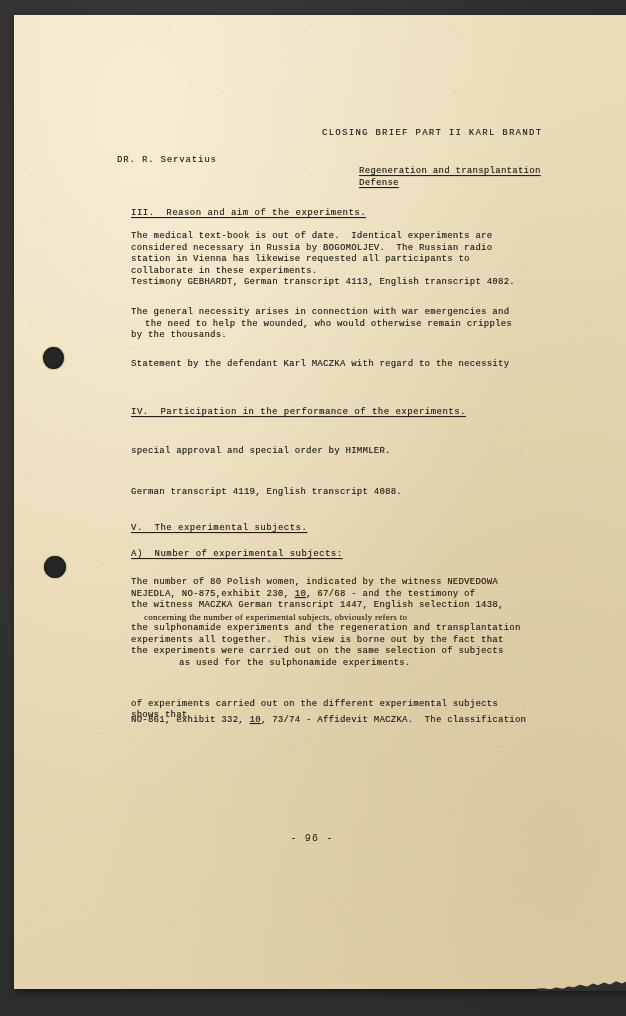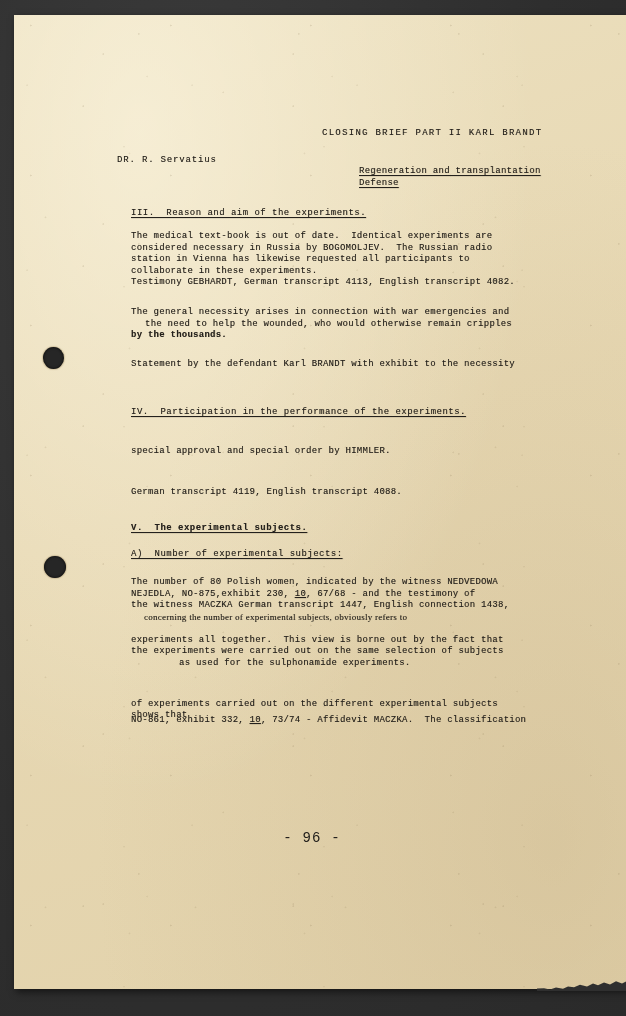--- a/index.html
+++ b/index.html
@@ -115,21 +115,21 @@
   .para     { letter-spacing: 0.32px; }
 
   #page-number {
     position: absolute;
     left: 0;
     top: 818px;
     width: 596px;
     text-align: center;
     letter-spacing: 1.2px;
     font-family: "Liberation Mono", "DejaVu Sans Mono", monospace;
-    font-size: 14px;
+    font-size: 10px;
     color: #23201c;
     white-space: pre;
   }
 </style>
 </head>
 <body>
 
 <div id="scan-backdrop"></div>
 
 <div id="paper">
@@ -155,38 +155,39 @@
     <div class="line heading u" style="left:117px; top:193px;">III.  Reason and aim of the experiments.</div>
 
     <div class="line para" style="left:117px; top:216px;">The medical text-book is out of date.  Identical experiments are</div>
     <div class="line para" style="left:117px; top:227.5px;">considered necessary in Russia by BOGOMOLJEV.  The Russian radio</div>
     <div class="line para" style="left:117px; top:239px;">station in Vienna has likewise requested all participants to</div>
     <div class="line para" style="left:117px; top:250.5px;">collaborate in these experiments.</div>
     <div class="line para" style="left:117px; top:262px;">Testimony GEBHARDT, German transcript 4113, English transcript 4082.</div>
 
     <div class="line para" style="left:117px; top:292px;">The general necessity arises in connection with war emergencies and</div>
     <div class="line para" style="left:131px; top:303.5px;">the need to help the wounded, who would otherwise remain cripples</div>
-    <div class="line para" style="left:117px; top:315px;font-weight:bold;">by the thousands.</div>
+    <div class="line para" style="left:117px; top:315px;">by the thousands.</div>
 
-    <div class="line para" style="left:117px; top:344px;">Statement by the defendant Karl BRANDT with exhibit to the necessity</div>
+    <div class="line para" style="left:117px; top:344px;">Statement by the defendant Karl MACZKA with regard to the necessity</div>
 
     <div class="line heading u" style="left:117px; top:392px;">IV.  Participation in the performance of the experiments.</div>
 
     <div class="line para" style="left:117px; top:430.5px;font-family:Liberation Mono, monospace;">special approval and special order by HIMMLER.</div>
 
     <div class="line para" style="left:117px; top:471.5px;">German transcript 4119, English transcript 4088.</div>
 
-    <div class="line heading u" style="left:117px; top:508px;font-weight:bold;">V.  The experimental subjects.</div>
+    <div class="line heading u" style="left:117px; top:508px;">V.  The experimental subjects.</div>
 
     <div class="line heading u" style="left:117px; top:534px;">A)  Number of experimental subjects:</div>
 
     <div class="line para" style="left:117px; top:562px;">The number of 80 Polish women, indicated by the witness NEDVEDOWA</div>
     <div class="line para" style="left:117px; top:573.5px;"><span>NEJEDLA, NO-875,exhibit 230, </span><span class="inline-u">10</span><span>, 67/68 - and the testimony of</span></div>
-    <div class="line para" style="left:117px; top:585px;">the witness MACZKA German transcript 1447, English connection 1438,</div>
+    <div class="line para" style="left:117px; top:585px;">the witness MACZKA German transcript 1447, English selection 1438,</div>
     <div class="line para" style="left:130px; top:596.5px;font-family:Liberation Serif, serif;">concerning the number of experimental subjects, obviously refers to</div>
+    <div class="line para" style="left:117px; top:608px;">the sulphonamide experiments and the regeneration and transplantation</div>
     <div class="line para" style="left:117px; top:619.5px;">experiments all together.  This view is borne out by the fact that</div>
     <div class="line para" style="left:117px; top:631px;">the experiments were carried out on the same selection of subjects</div>
     <div class="line para" style="left:117px; top:642.5px;margin-left:48px;">as used for the sulphonamide experiments.</div>
 
     <div class="line para" style="left:117px; top:672px;margin-top:28px;"><span>NO-861, exhibit 332, </span><span class="inline-u">10</span><span>, 73/74 - Affidevit MACZKA.  The classification</span></div>
     <div class="line para" style="left:117px; top:683.5px;">of experiments carried out on the different experimental subjects</div>
     <div class="line para" style="left:117px; top:695px;">shows that</div>
 
     <div id="page-number">- 96 -</div>
 

